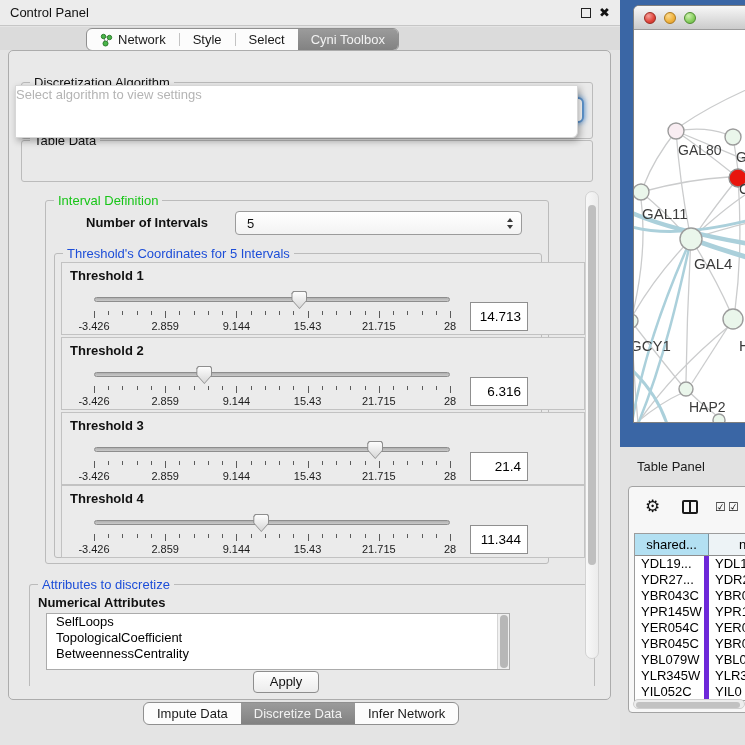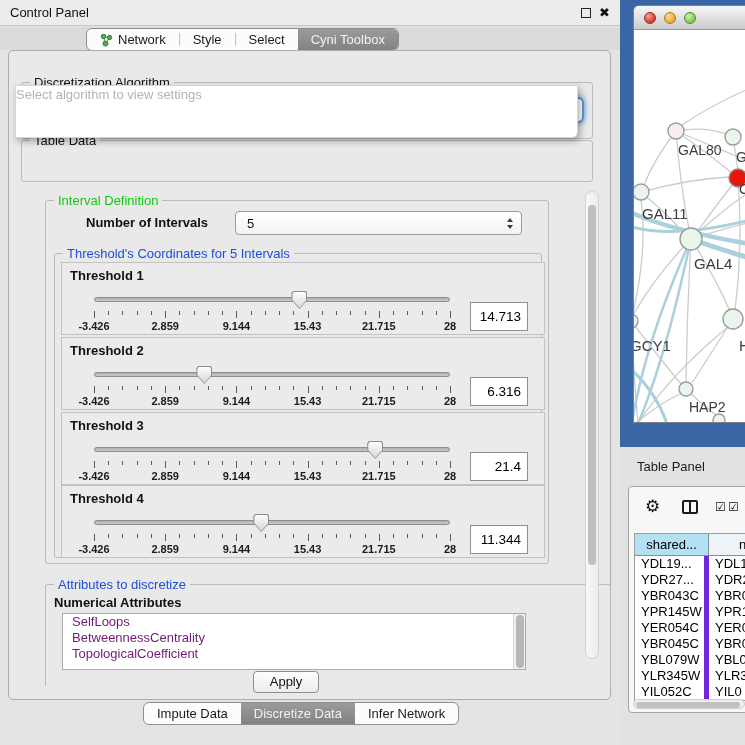--- a/index.html
+++ b/index.html
@@ -36,36 +36,36 @@
 
   #algo-combo-focus { position:absolute; left:22px; top:46px; width:553px; height:26px; background:#FFF; border:2px solid #5E95CE; border-radius:6px; box-shadow:0 0 5px 1px rgba(90,150,215,.85); z-index:5; }
 
   #algo-popup { position:absolute; left:6px; top:34px; width:563px; height:53px; background:#FFFFFF; z-index:10; box-shadow:2px 3px 7px rgba(0,0,0,.32); border-radius:0 0 6px 0; border:1px solid #D7D7D7; }
   #algo-popup .hint { height:17px; text-align:left; font-size:13px; color:#B4B4B4; line-height:17px; }
   #algo-popup .opt { height:17px; font-size:13.5px; color:#000; line-height:17px; padding-left:2px; white-space:nowrap; }
   #algo-popup .opt.bold { font-weight:bold; }
 
   .bold-label { position:absolute; font-size:13px; font-weight:bold; color:#111; white-space:nowrap; }
 
-  .threshold-panel { position:absolute; left:6px; width:484px; height:73px; background:#EBEBEB; border:1px solid #C2C2C2; }
+  .threshold-panel { position:absolute; left:6px; width:524px; height:73px; background:#EBEBEB; border:1px solid #C2C2C2; }
   .th-label { position:absolute; left:8px; top:5px; font-size:13px; font-weight:bold; color:#111; }
   .slider-zone { position:absolute; left:32px; top:27px; width:356px; height:44px; }
   .track { position:absolute; left:0; top:7px; width:100%; height:5px; background:linear-gradient(#AFAFAF,#CACACA); border:1px solid #8D8D8D; border-radius:3px; }
   .thumb { position:absolute; top:1px; width:16px; height:18px; clip-path:polygon(10% 0,90% 0,100% 13%,100% 50%,50% 100%,0 50%,0 13%); background:#8E8E8E; }
   .thumb::after { content:""; position:absolute; left:1px; top:1px; right:1px; bottom:1px; clip-path:polygon(10% 0,90% 0,100% 13%,100% 50%,50% 100%,0 50%,0 13%); background:linear-gradient(#FDFDFD,#D7D7D7); }
   .ticks { position:absolute; left:0; top:21px; width:100%; height:8px; }
   .tick { position:absolute; top:0; width:1px; background:#5A5A5A; }
   .tick.major { height:7px; }
   .tick.minor { height:4px; }
   .tick-labels { position:absolute; left:0; top:30px; width:100%; height:12px; }
-  .tick-label { position:absolute; transform:translateX(-50%); font-size:11px; font-weight:bold; color:#1B1B1B; white-space:nowrap; }
+  .tick-label { position:absolute; transform:translateX(-50%); font-size:11px; font-weight:normal; color:#1B1B1B; white-space:nowrap; }
   .val-box { position:absolute; left:408px; top:39px; width:58px; height:29px; background:#FFF; border:1px solid #8F8F8F; font-size:13.5px; color:#000; text-align:right; line-height:27px; padding-right:6px; }
 
   #attr-list { position:absolute; left:16px; top:28px; width:464px; height:57px; background:#FFF; border:1px solid #ABABAB; overflow:hidden; }
-  .attr-item { font-size:13px; color:#701a75; line-height:16px; padding-left:9px; white-space:nowrap; }
+  .attr-item { font-size:13px; color:#000000; line-height:16px; padding-left:9px; white-space:nowrap; }
   #attr-scroll { position:absolute; right:0; top:0; width:12px; height:100%; background:#F0F0F0; border-left:1px solid #D5D5D5; }
   #attr-scroll .sthumb { position:absolute; left:1.5px; top:1px; width:8px; height:53px; background:#B7B7B7; border-radius:4px; }
 
   .btn { position:absolute; background:linear-gradient(#FEFEFE,#ECECEC); border:1px solid #8E8E8E; border-radius:4px; font-size:13px; color:#111; text-align:center; line-height:20px; }
   #apply-btn { left:244px; top:620px; width:66px; height:22px; }
 
   #content-vscroll { position:absolute; left:576px; top:140px; width:14px; height:468px; background:linear-gradient(to right,#F8F8F8,#ECECEC); border:1px solid #D2D2D2; border-radius:7px; }
   #content-vscroll .sthumb { position:absolute; left:2px; top:13px; width:8px; height:360px; background:#BFBFBF; border-radius:4px; }
 
   
@@ -337,28 +337,28 @@
                     <span class="tick-label" style="left: 80%;">21.715</span>
                     <span class="tick-label" style="left: 100%;">28</span>
                   </div>
                 </div>
                 <div class="val-box">11.344</div>
               </div>
             </div>
         </div>
       </div>
 
-      <div class="groupbox" style="left:36px; top:533px; width:566px; height:102px; border-bottom:none; border-radius:3px 3px 0 0;">
+      <div class="groupbox" style="left:20px; top:533px; width:566px; height:102px; border-bottom:none; border-radius:3px 3px 0 0;">
         <span class="group-title blue">Attributes to discretize</span>
         <span class="bold-label" style="left:8px; top:10px;">Numerical Attributes</span>
         <div id="attr-list">
           <div id="attr-items">
               <div class="attr-item">SelfLoops</div>
+              <div class="attr-item">TopologicalCoefficient</div>
               <div class="attr-item">BetweennessCentrality</div>
-              <div class="attr-item">TopologicalCoefficient</div>
             </div>
           <div id="attr-scroll">
               <div class="sthumb"></div>
             </div>
         </div>
       </div>
 
       <div id="apply-btn" class="btn">Apply</div>
 
       <div id="content-vscroll">

